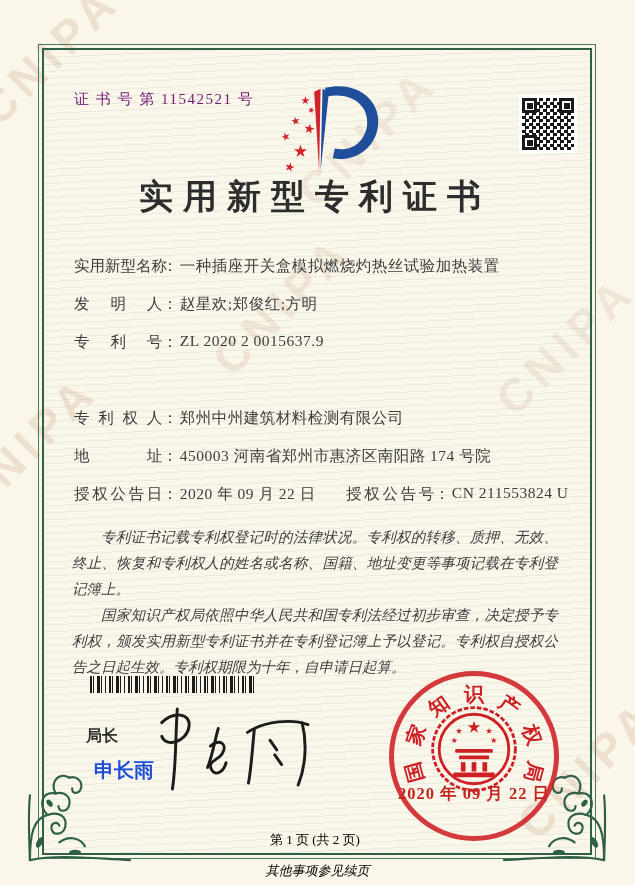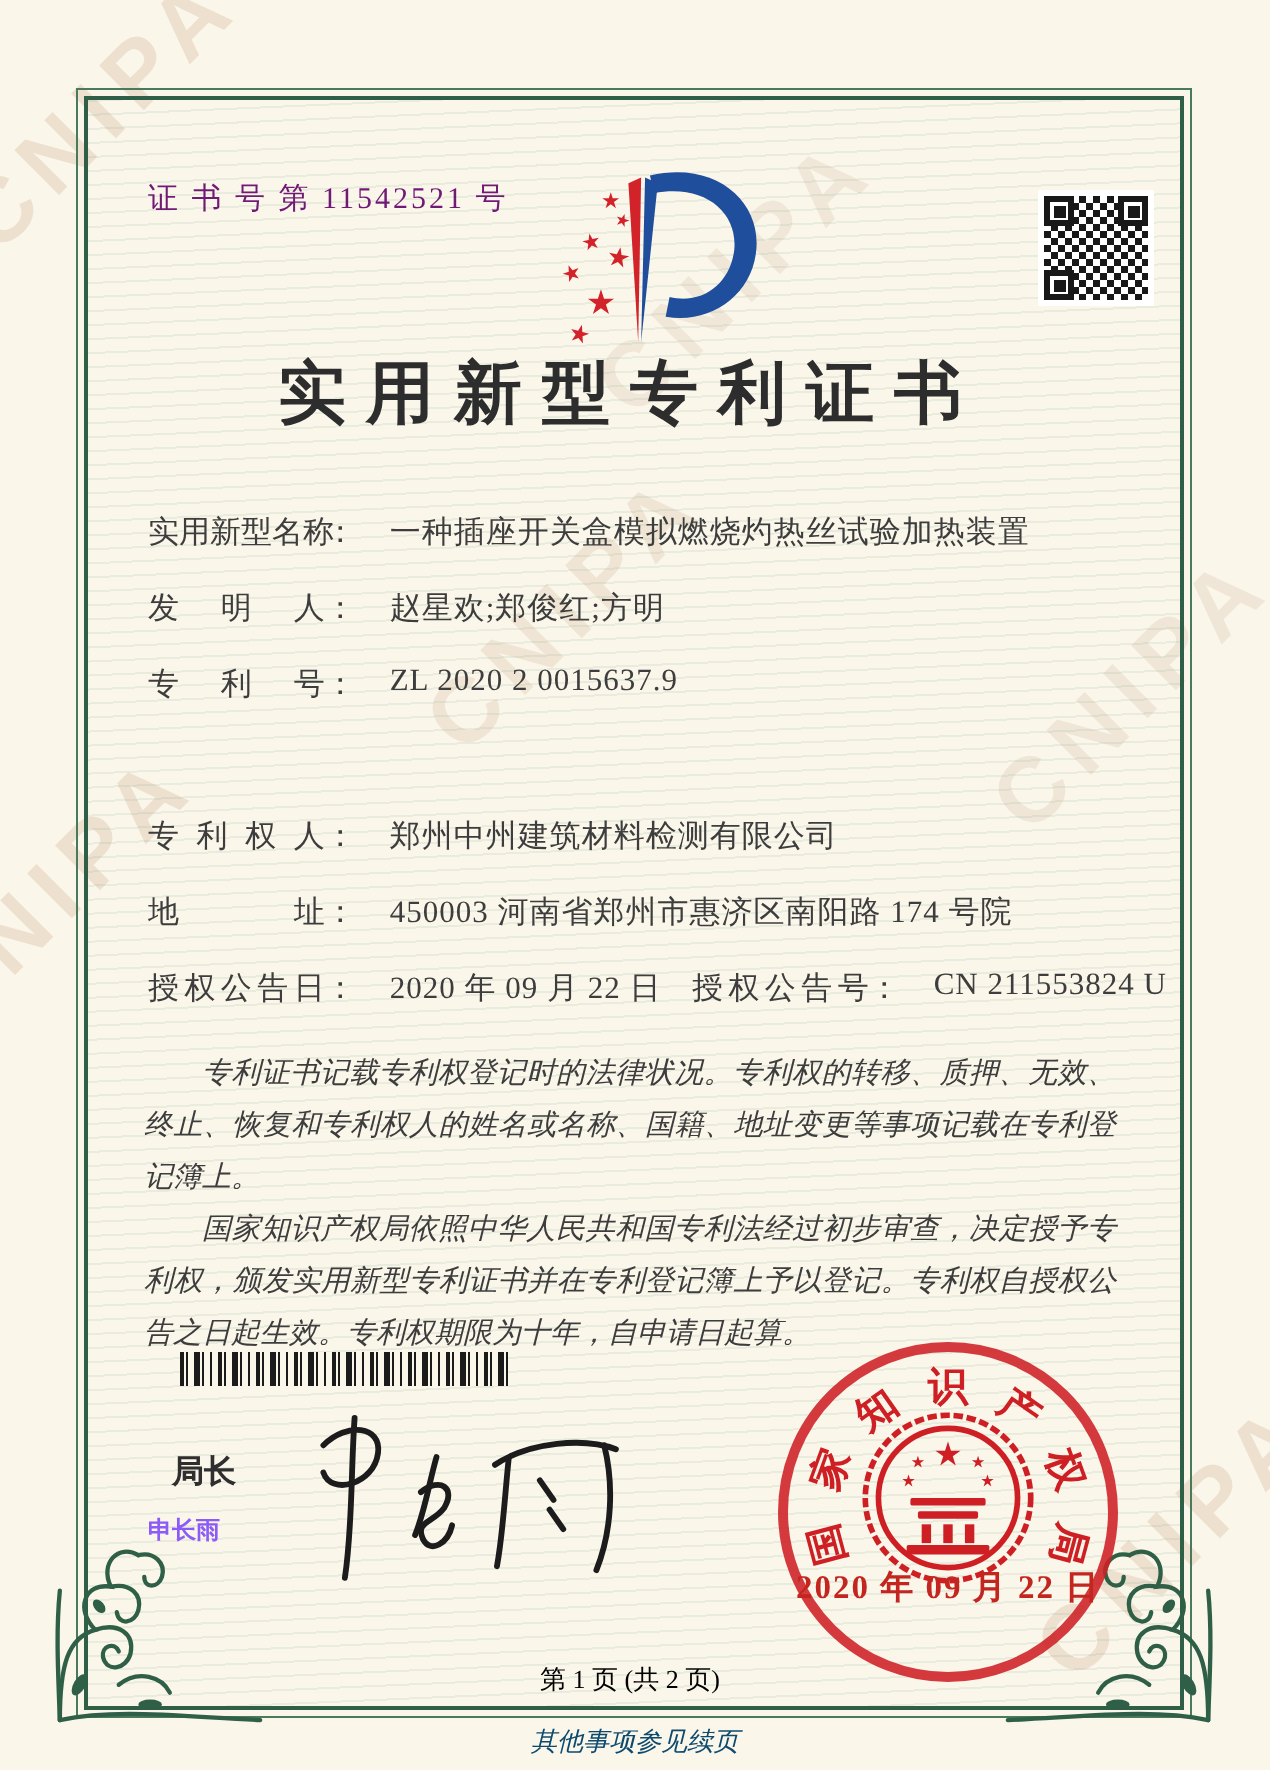--- a/index.html
+++ b/index.html
@@ -33,21 +33,21 @@
       background-size:7px 7px;}
   .fp{position:absolute;width:9px;height:9px;border:3px solid #181818;background:#fff;}
   .fp::after{content:"";position:absolute;left:1.5px;top:1.5px;width:6px;height:6px;background:#181818;}
   .fp-tl{left:0;top:0;} .fp-tr{right:0;top:0;} .fp-bl{left:0;bottom:0;}
   .title{position:absolute;left:42px;top:174px;width:546px;text-align:center;
          font-size:34px;font-weight:700;letter-spacing:10px;color:#2d2d2d;}
   
   .frow{position:absolute;left:74px;font-size:15.5px;white-space:nowrap;color:#3d3d3d;}
   .flabel{display:inline-block;width:5.7em;text-align:justify;text-align-last:justify;vertical-align:top;}
   .colon{display:inline-block;vertical-align:top;}
-  .fvalue{display:inline-block;vertical-align:top;letter-spacing:0.5px;margin-left:17px;}
+  .fvalue{display:inline-block;vertical-align:top;letter-spacing:0.5px;margin-left:2px;}
   .r0{top:256px;} .r1{top:294px;} .r2{top:332px;} .r3{top:370px;} .r4{top:408px;text-decoration:underline;} .r5{top:446px;} .r6{top:484px;}
   .grant2{position:absolute;left:272px;top:0;}
   
   .body-text{position:absolute;left:72px;top:524px;width:486px;
              font-size:14.5px;line-height:26px;font-style:italic;color:#3d3d3d;text-align:justify;}
   .body-text p{margin:0;text-indent:2em;}
   
   .barcode{position:absolute;left:90px;top:676px;width:164px;height:17px;
      background:repeating-linear-gradient(90deg,
        #1b1b1b 0 2px,#fbf6ea 2px 3px,#1b1b1b 3px 4px,#fbf6ea 4px 7px,
@@ -65,27 +65,27 @@
   .sc3{transform:rotate(0deg)    translateY(-62px);}
   .sc4{transform:rotate(35deg)   translateY(-62px);}
   .sc5{transform:rotate(70deg)   translateY(-62px);}
   .sc6{transform:rotate(105deg)  translateY(-62px);}
   .emblem{position:absolute;left:50%;top:30px;transform:translateX(-50%);width:94px;height:96px;}
   .seal-date{position:absolute;left:50%;top:112px;transform:translateX(-50%);
              font-size:16.5px;font-weight:600;color:#c3251f;white-space:nowrap;letter-spacing:1px;}
   
   .signer-title{position:absolute;left:86px;top:726px;font-size:16px;font-weight:700;color:#2f2f2f;
                 font-family:Liberation Sans, sans-serif;}
-  .signer-name{position:absolute;left:74px;top:757px;font-size:12px;font-weight:700;color:#8b5cf6;
+  .signer-name{position:absolute;left:94px;top:757px;font-size:20px;font-weight:700;color:#1d4ed8;
                 font-family:"Liberation Sans","DejaVu Sans",sans-serif;}
   .signature{position:absolute;left:150px;top:698px;width:195px;height:100px;}
   
   .page-num{position:absolute;left:42px;top:831px;width:546px;text-align:center;font-size:13px;color:#000000;}
   .footer-note{position:absolute;left:0;top:862px;width:635px;text-align:center;
-               font-size:13px;font-style:italic;color:#0c4a6e;}
+               font-size:13px;font-style:italic;color:#000000;}
 </style>
 </head>
 <body>
 
 <div class="page">
 
   <div class="wm wm1">CNIPA</div>
   <div class="wm wm2">CNIPA</div>
   <div class="wm wm3">CNIPA</div>
   <div class="wm wm4">CNIPA</div>

